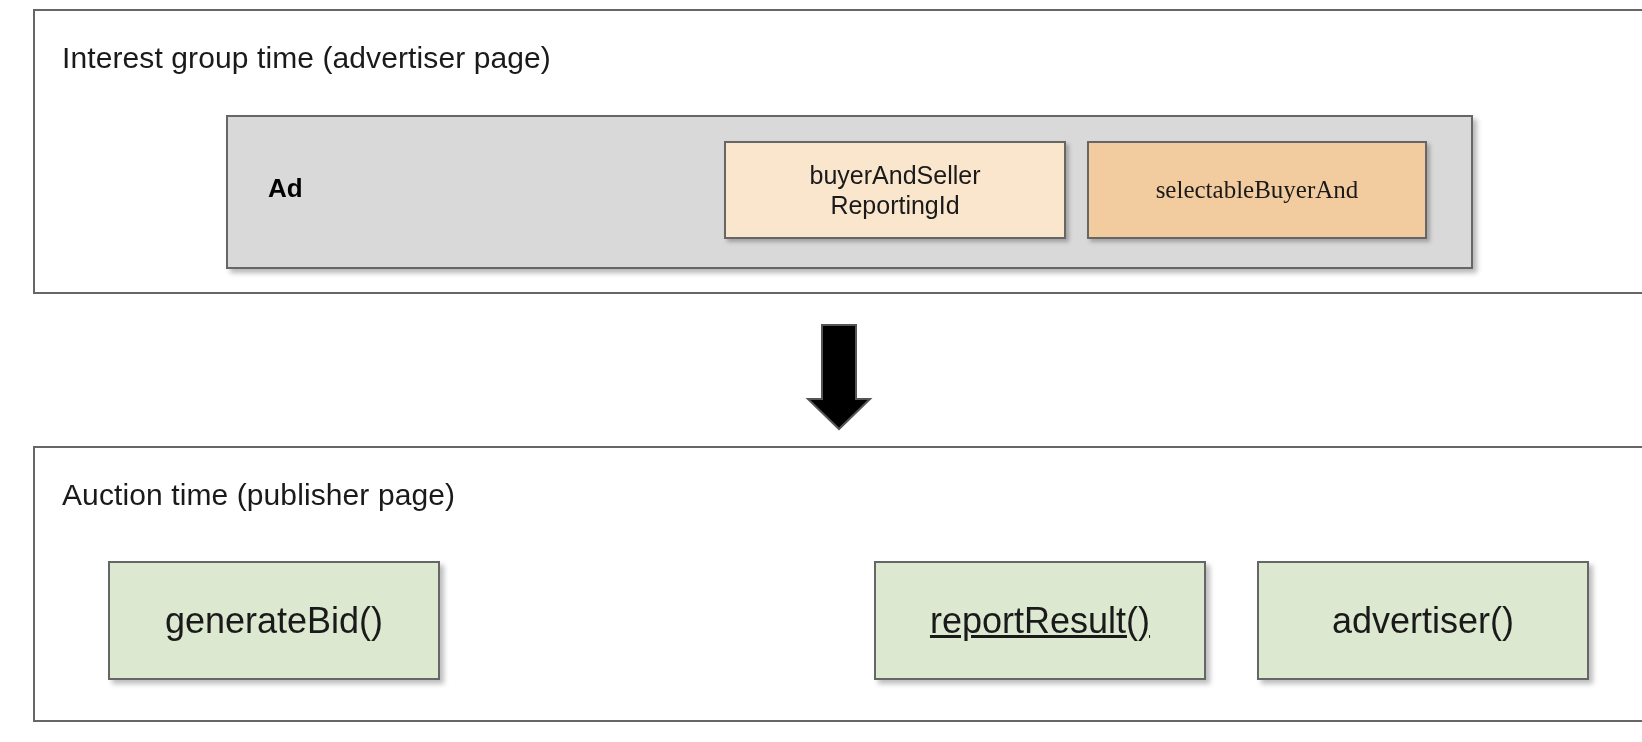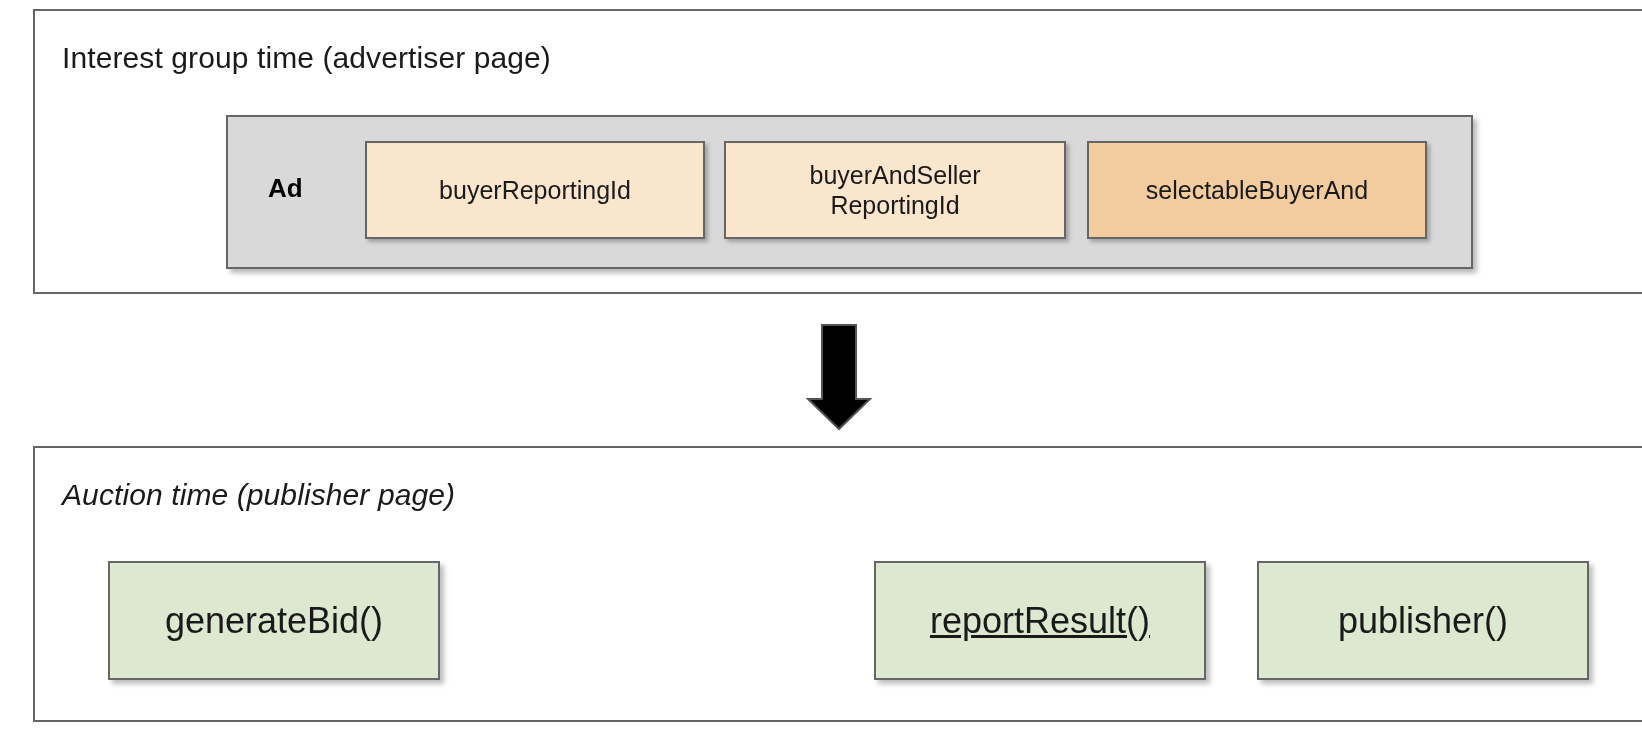--- a/index.html
+++ b/index.html
@@ -44,21 +44,21 @@
   .panel-title {
     position: absolute;
     left: 27px;
     font-size: 30px;
     color: #1a1a1a;
     letter-spacing: 0.1px;
     white-space: nowrap;
     line-height: 1;
   }
   #panel-advertiser .panel-title { top: 32px; }
-  #panel-publisher  .panel-title { top: 32px; font-style: italic; }
+  #panel-publisher  .panel-title { top: 32px; }
 
   
   #ad-group {
     position: absolute;
     left: 191px;   
     top: 104px;
     width: 1247px;
     height: 154px;
     background: #d9d9d9;
     border: 2px solid #666666;
@@ -103,20 +103,21 @@
     left: 496px;
     top: 24px;
     width: 342px;
     height: 98px;
   }
   #box-selectable-buyer-and-seller-reporting-ids {
     left: 859px;
     top: 24px;
     width: 340px;
     height: 98px;
+    font-family: Liberation Serif, serif;
   }
 
   
   #flow-arrow {
     position: absolute;
     left: 781px;
     top: 322px;
     width: 68px;
     height: 110px;
   }
@@ -148,23 +149,20 @@
 <div id="canvas">
 
   <div class="panel" id="panel-advertiser">
 
     <div class="panel-title">Interest group time (advertiser page)</div>
 
     <div id="ad-group">
 
       <div id="ad-label">Ad</div>
 
-      <div class="reporting-box tone-light" id="box-buyer-reporting-id">
-        <span>buyerReportingId</span>
-      </div>
 
       <div class="reporting-box tone-light" id="box-buyer-and-seller-reporting-id">
         <span>
           <span>buyerAndSeller</span><br>
           <span>ReportingId</span>
         </span>
       </div>
 
       <div class="reporting-box tone-dark" id="box-selectable-buyer-and-seller-reporting-ids">
         <span>
@@ -186,18 +184,18 @@
     <div class="function-box" id="box-generate-bid">
       <span>generateBid()</span>
     </div>
 
 
     <div class="function-box" id="box-report-result">
       <span>reportResult()</span>
     </div>
 
     <div class="function-box" id="box-report-win">
-      <span>publisher()</span>
+      <span>advertiser()</span>
     </div>
 
   </div>
 
 </div>
 
 </body></html>

